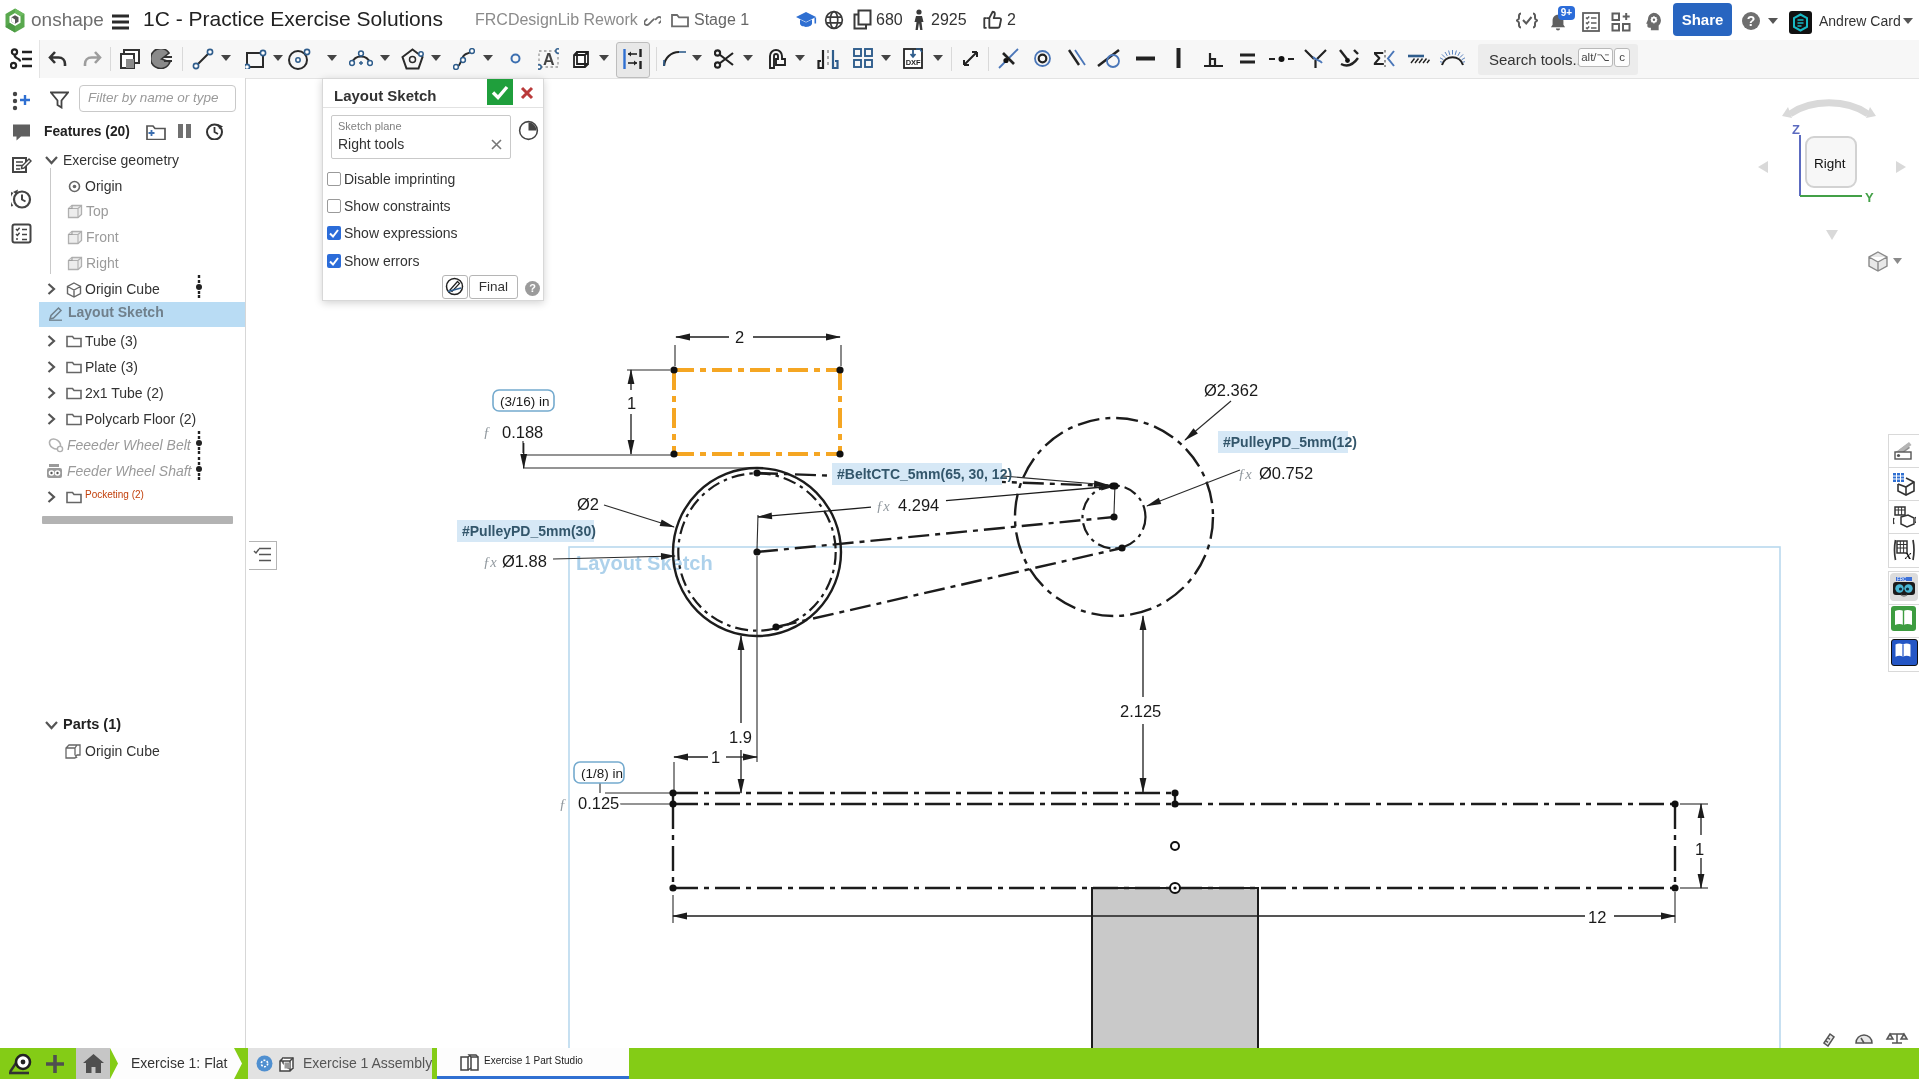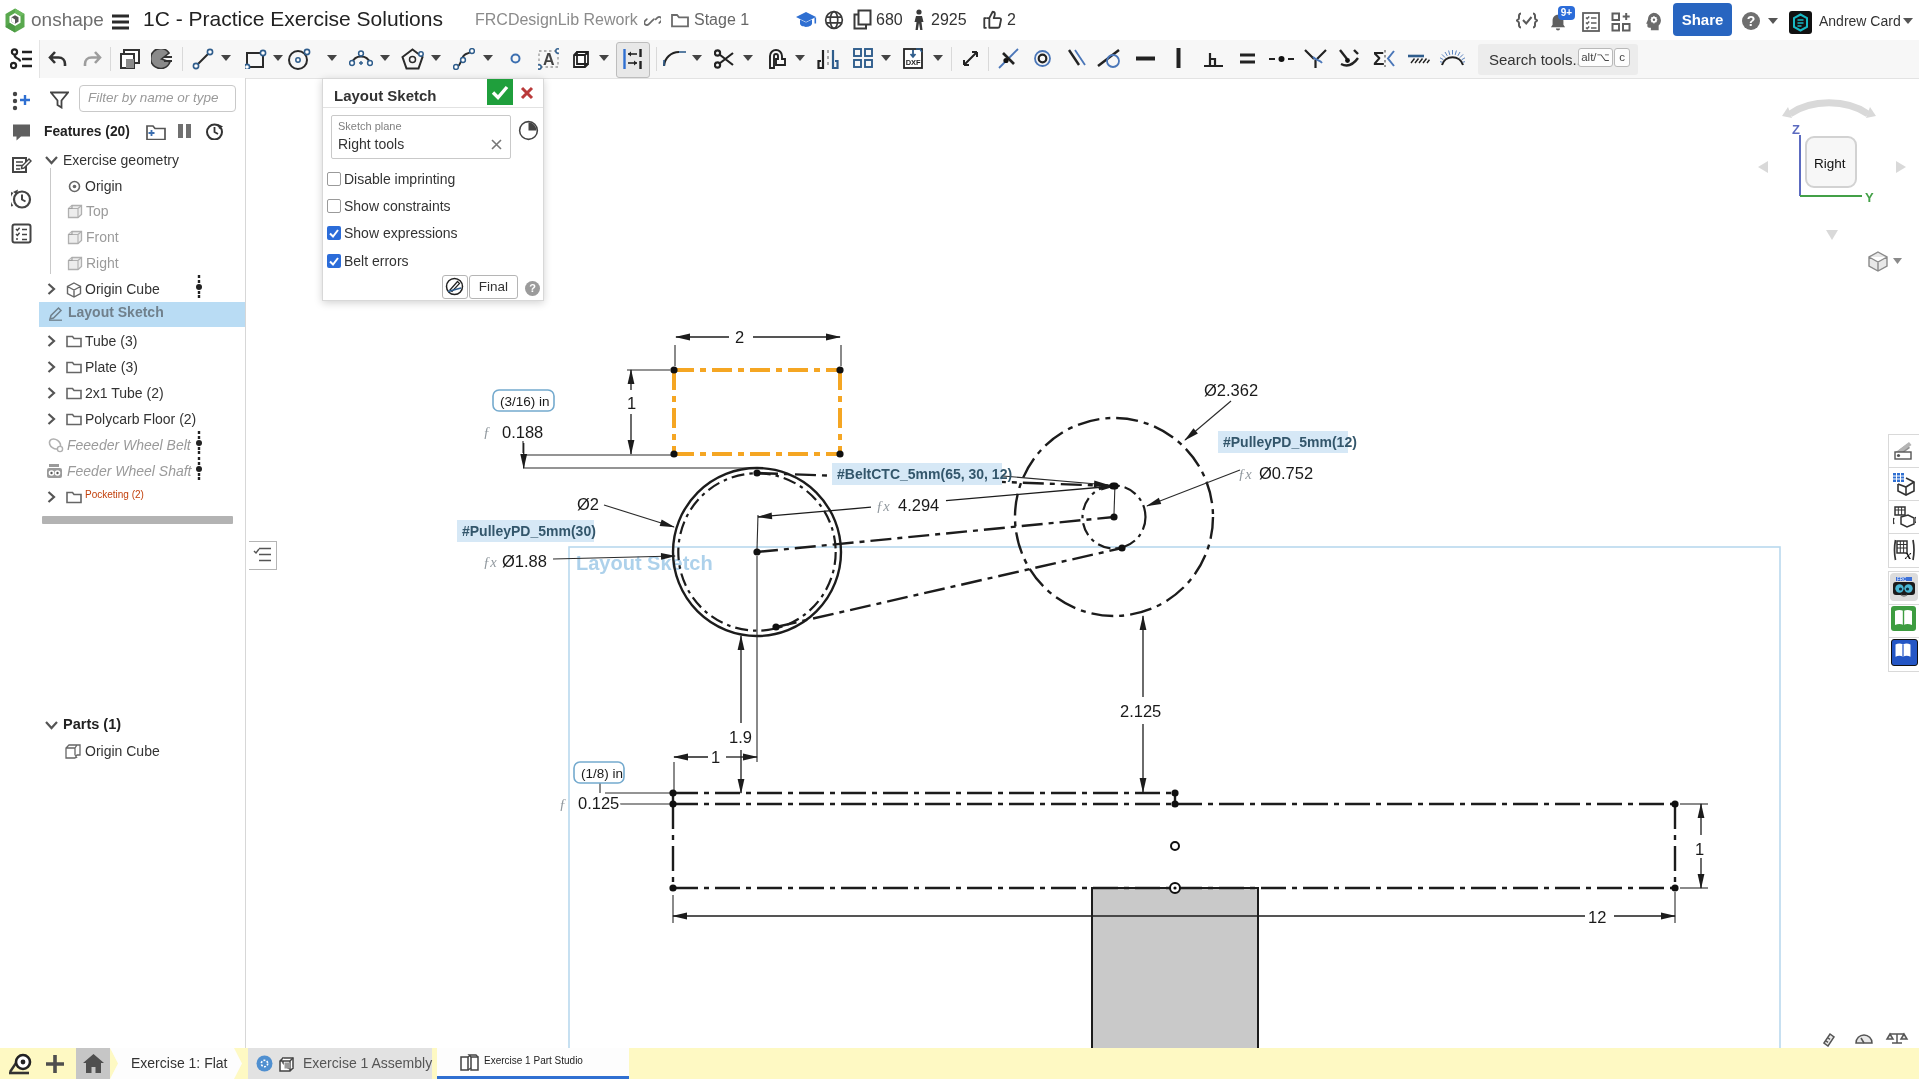--- a/index.html
+++ b/index.html
@@ -12,21 +12,21 @@
   #toolbar{left:0;top:40px;width:1919px;height:38px;background:#f7f7f7;border-bottom:1px solid #e3e3e3;}
   .tbdiv{position:absolute;top:7px;width:1px;height:24px;background:#d9d9d9;}
   .caret{position:absolute;width:0;height:0;border-left:5px solid transparent;border-right:5px solid transparent;border-top:6px solid #444;}
   
   #lstrip{left:0;top:78px;width:39px;height:970px;background:#fff;border-right:1px solid #e4e4e4;}
   #fpanel{left:39px;top:78px;width:206px;height:970px;background:#fff;border-right:1px solid #d7d7d7;}
   
   #dlg{left:322px;top:78px;width:220px;height:221px;background:#fff;border:1px solid #d8d8d8;
        box-shadow:0 2px 8px rgba(0,0,0,.18);font-size:13px;}
   
-  #bbar{left:0;top:1048px;width:1919px;height:31px;background:#fef9c3;}
+  #bbar{left:0;top:1048px;width:1919px;height:31px;background:#84cc16;}
   
   .ic{position:absolute;}
 </style>
 </head>
 <body>
 <div id="app">
 
 <svg id="sketch" class="abs" style="left:0;top:0" width="1919" height="1079" viewBox="0 0 1919 1079">
 <defs>
 <marker id="ah" markerWidth="16" markerHeight="8" refX="15" refY="4" orient="auto" markerUnits="userSpaceOnUse">
@@ -676,21 +676,21 @@
         <svg width="14" height="14" viewBox="0 0 14 14">
           <path d="M3 7.5 L6 10.5 L11 4" fill="none" stroke="#fff" stroke-width="2"></path>
         </svg>
       </div>
 <div class="abs" style="left:21px;top:146px;font-size:14px;color:#333">Show expressions</div>
 <div class="abs" style="left:4px;top:175px;width:14px;height:14px;background:#2b6cd9;border-radius:2px">
         <svg width="14" height="14" viewBox="0 0 14 14">
           <path d="M3 7.5 L6 10.5 L11 4" fill="none" stroke="#fff" stroke-width="2"></path>
         </svg>
       </div>
-<div class="abs" style="left:21px;top:174px;font-size:14px;color:#333">Belt errors</div>
+<div class="abs" style="left:21px;top:174px;font-size:14px;color:#333">Show errors</div>
 <div class="abs" style="left:119px;top:196px;width:24px;height:22px;border:1px solid #b5b5b5;border-radius:3px;background:#fff"></div>
 <svg class="ic" style="left:122px;top:198px" width="19" height="19" viewBox="0 0 19 19">
         <circle cx="9.5" cy="9.5" r="8" fill="none" stroke="#222" stroke-width="1.5"></circle>
         <path d="M5 13 L12.5 4.5 14.5 6.5 7 14.5z" fill="none" stroke="#222" stroke-width="1.2"></path>
         <path d="M3 14.5 L16 11" stroke="#2f5d8c" stroke-width="1.5"></path>
       </svg>
 <div class="abs" style="left:146px;top:196px;width:47px;height:22px;border:1px solid #b5b5b5;border-radius:3px;background:#fff;font-size:13.5px;color:#333;text-align:center;line-height:22px">Final</div>
 <div class="abs" style="left:202px;top:202px;width:15px;height:15px;background:#9b9b9b;border-radius:50%;color:#fff;font-size:11px;font-weight:bold;text-align:center;line-height:15px">?</div>
 </div>
 

